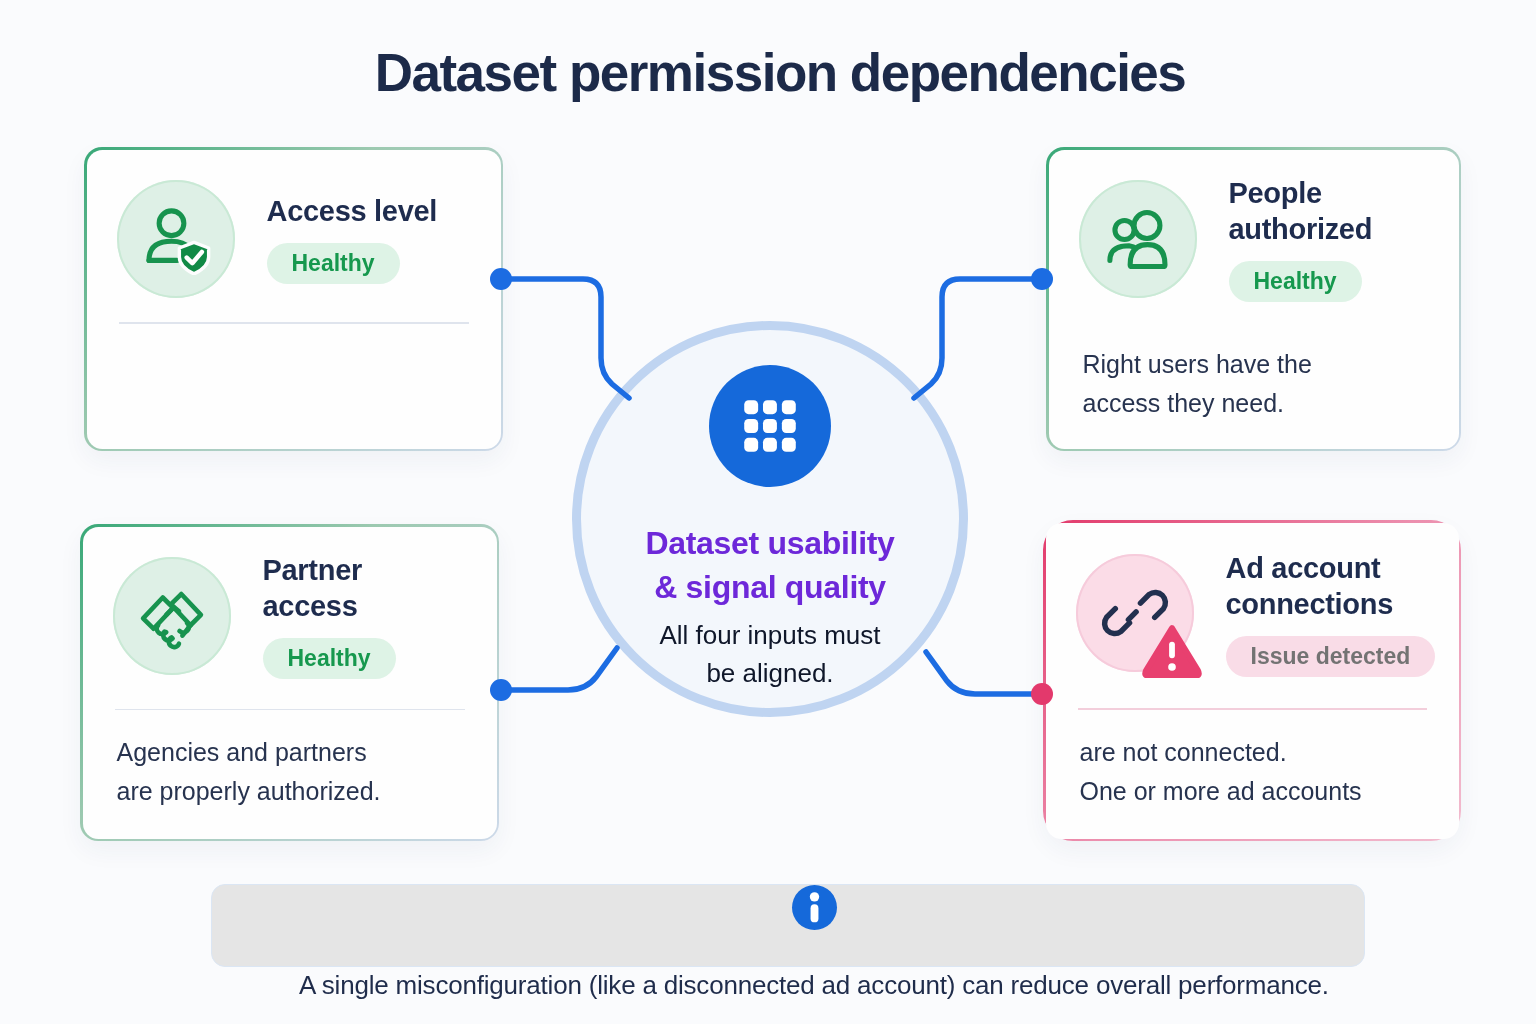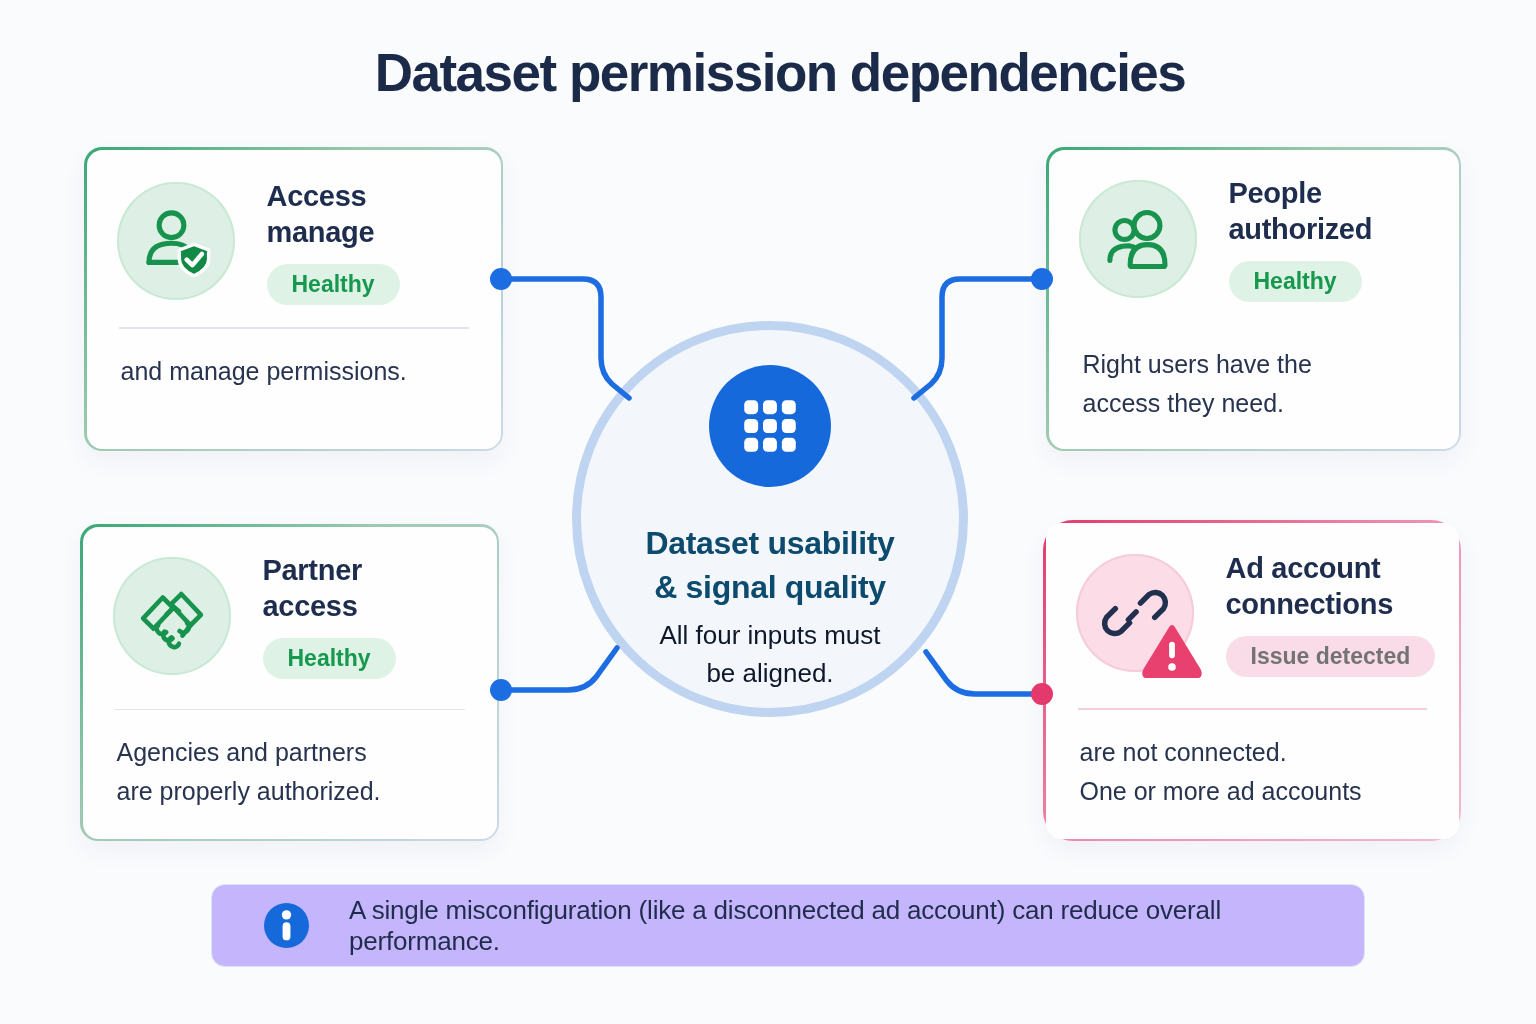--- a/index.html
+++ b/index.html
@@ -57,32 +57,32 @@
   .center-node{
     position:absolute;left:572px;top:321px;width:396px;height:396px;
     border-radius:50%;background:#f3f7fc;border:9px solid #bfd4f1;
     box-sizing:border-box;display:flex;flex-direction:column;align-items:center;
     text-align:center;
   }
   .grid-circle{
     margin-top:35px;width:122px;height:122px;border-radius:50%;
     background:#1569da;display:flex;align-items:center;justify-content:center;
   }
-  .center-title{margin-top:34px;font-size:32px;font-weight:bold;line-height:44px;color:#0c4a6e;letter-spacing:-0.3px;}
+  .center-title{margin-top:34px;font-size:32px;font-weight:bold;line-height:44px;color:#6d28d9;letter-spacing:-0.3px;}
   .center-sub{margin-top:7px;font-size:26px;line-height:38px;color:#0f172a;}
 
   
   .connectors{position:absolute;inset:0;width:1536px;height:1024px;pointer-events:none;}
 
   
   .banner{
     position:absolute;left:211px;top:884px;width:1154px;height:83px;
     box-sizing:border-box;border-radius:14px;
-    background:#c4b5fd;border:1.5px solid #dbe6f4;
-    display:flex;align-items:center;padding-left:52px;gap:40px;
+    background:#e5e5e5;border:1.5px solid #dbe6f4;
+    display:flex;align-items:center;padding-left:52px;gap:40px;flex-direction:column;
   }
   .info-circle{
     width:45px;height:45px;border-radius:50%;background:#1569da;flex:none;
     display:flex;align-items:center;justify-content:center;
   }
   .banner-text{font-size:26px;color:#1f2c4b;letter-spacing:-0.2px;}
 
   svg{display:block;}
 </style>
 </head>
@@ -101,28 +101,27 @@
             <path d="M8 51 Q8 34 28 34 Q39 34 44 40" stroke="#17934e" stroke-width="4.5" stroke-linecap="round"></path>
             <path d="M8 51 L33 51" stroke="#17934e" stroke-width="4.5" stroke-linecap="round"></path>
             <g transform="translate(35,35)">
               <path d="M13 0 L26 5 V13 Q26 22 13 28 Q0 22 0 13 V5 Z" fill="#118a46" stroke="#fdfdfe" stroke-width="3" stroke-linejoin="round"></path>
               <polyline points="6.5,13.5 11.5,18.5 20,8.5" stroke="#ffffff" stroke-width="4" fill="none" stroke-linecap="round" stroke-linejoin="round"></polyline>
             </g>
           </svg>
         </div>
         <div class="card-head">
           <div class="card-title">
-            <div>Access manage</div>
+            <div>Access level</div>
           </div>
           <span class="badge healthy">Healthy</span>
         </div>
       </div>
       <div class="divider"></div>
       <div class="desc">
-        <div>and manage permissions.</div>
       </div>
     </div>
   </div>
 
   <div class="card green-card tr">
     <div class="card-inner">
       <div class="card-top">
         <div class="icon-circle">
           <svg width="72" height="72" viewBox="0 0 64 64" fill="none">
             <circle cx="20" cy="24" r="8.5" stroke="#17934e" stroke-width="4.5"></circle>

